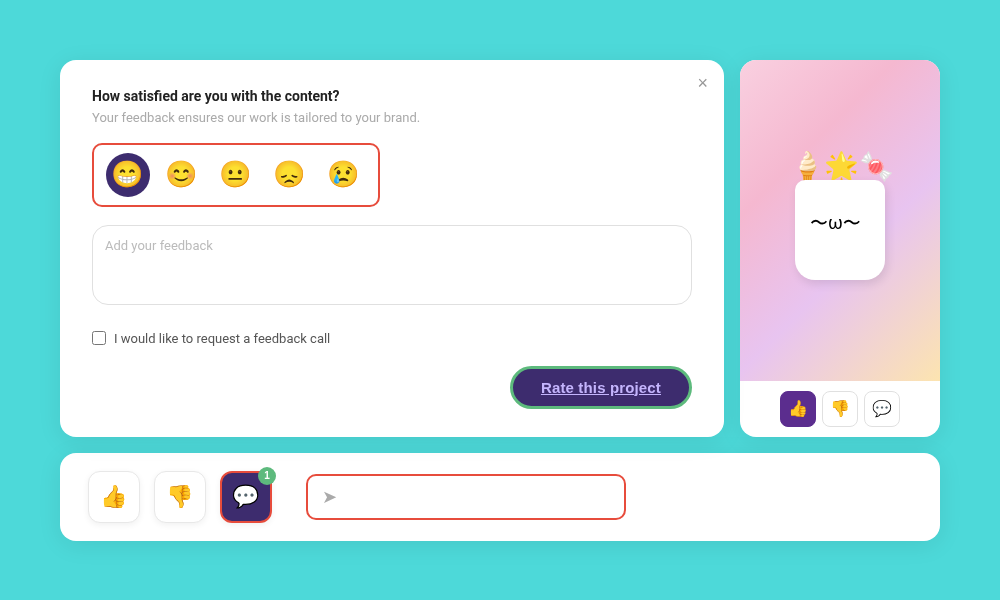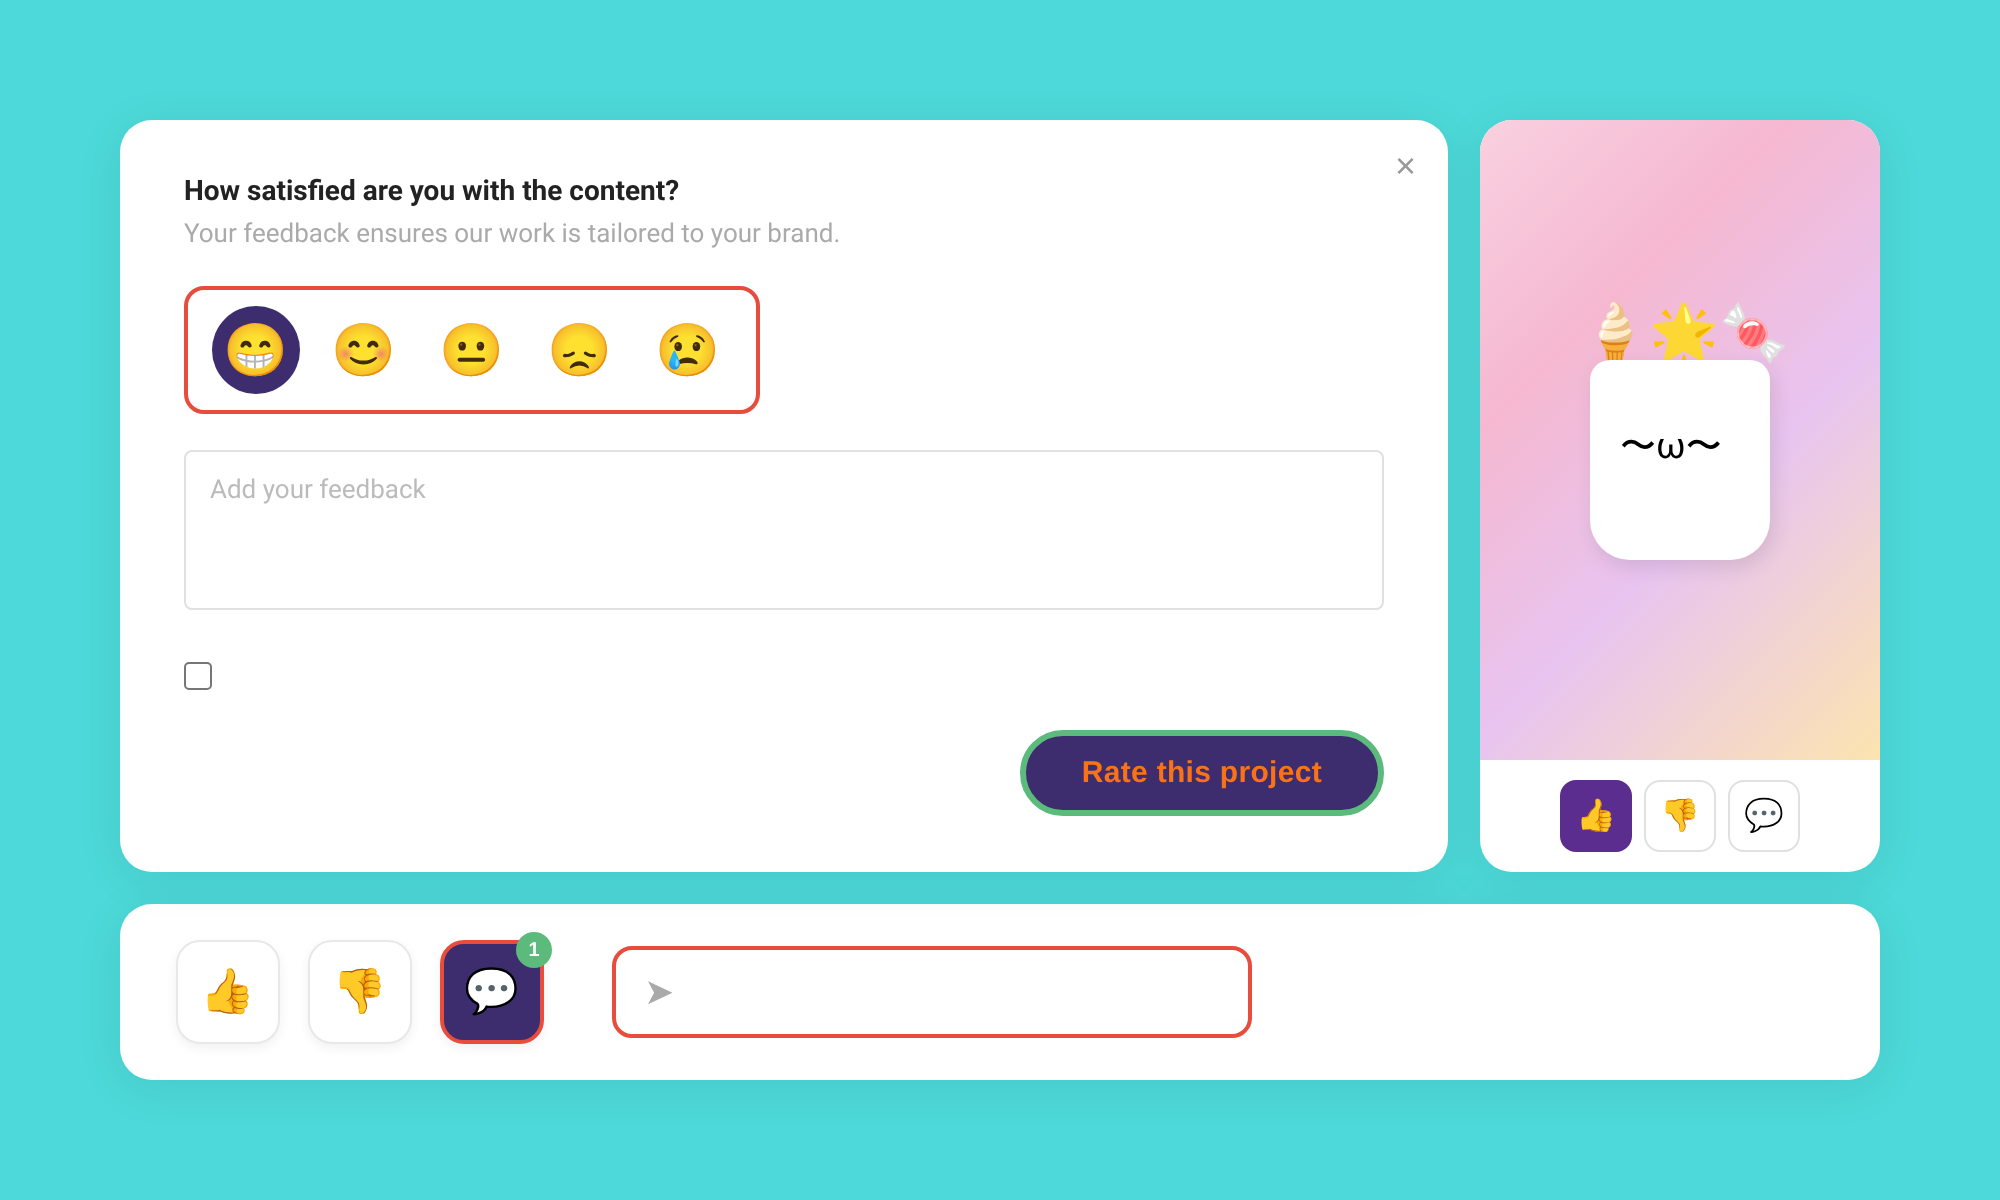--- a/index.html
+++ b/index.html
@@ -87,21 +87,21 @@
     }
 
     .emoji-btn.selected {
       background-color: #3d2c6e;
     }
 
     .feedback-textarea {
       width: 100%;
       height: 80px;
       border: 1px solid #e0e0e0;
-      border-radius: 4px;
+      border-radius: 16px;
       padding: 12px;
       font-size: 13px;
       color: #999;
       resize: none;
       outline: none;
       margin-bottom: 22px;
       font-family: inherit;
     }
 
     .feedback-textarea::placeholder {
@@ -127,28 +127,29 @@
       color: #555;
     }
 
     .rate-btn-row {
       display: flex;
       justify-content: flex-end;
     }
 
     .rate-btn {
       background: #3d2c6e;
-      color: #f97316;
+      color: #c4b5fd;
       border: 3px solid #5dba7d;
       border-radius: 28px;
       padding: 10px 28px;
       font-size: 15px;
       font-weight: 600;
       cursor: pointer;
       letter-spacing: 0.01em;
+      text-decoration: underline;
     }
 
     
     .image-card {
       width: 200px;
       background: white;
       border-radius: 16px;
       overflow: hidden;
       box-shadow: 0 4px 24px rgba(0,0,0,0.08);
       display: flex;
@@ -324,20 +325,21 @@
         <button class="emoji-btn">😊</button>
         <button class="emoji-btn">😐</button>
         <button class="emoji-btn">😞</button>
         <button class="emoji-btn">😢</button>
       </div>
 
       <textarea class="feedback-textarea" placeholder="Add your feedback" style=""></textarea>
 
       <div class="checkbox-row">
         <input type="checkbox" id="feedbackCall" style="">
+        <label class="checkbox-label" for="feedbackCall">I would like to request a feedback call</label>
       </div>
 
       <div class="rate-btn-row">
         <button class="rate-btn">Rate this project</button>
       </div>
     </div>
 
     <div class="image-card">
       <div class="image-placeholder">
         <div class="cup-illustration">

